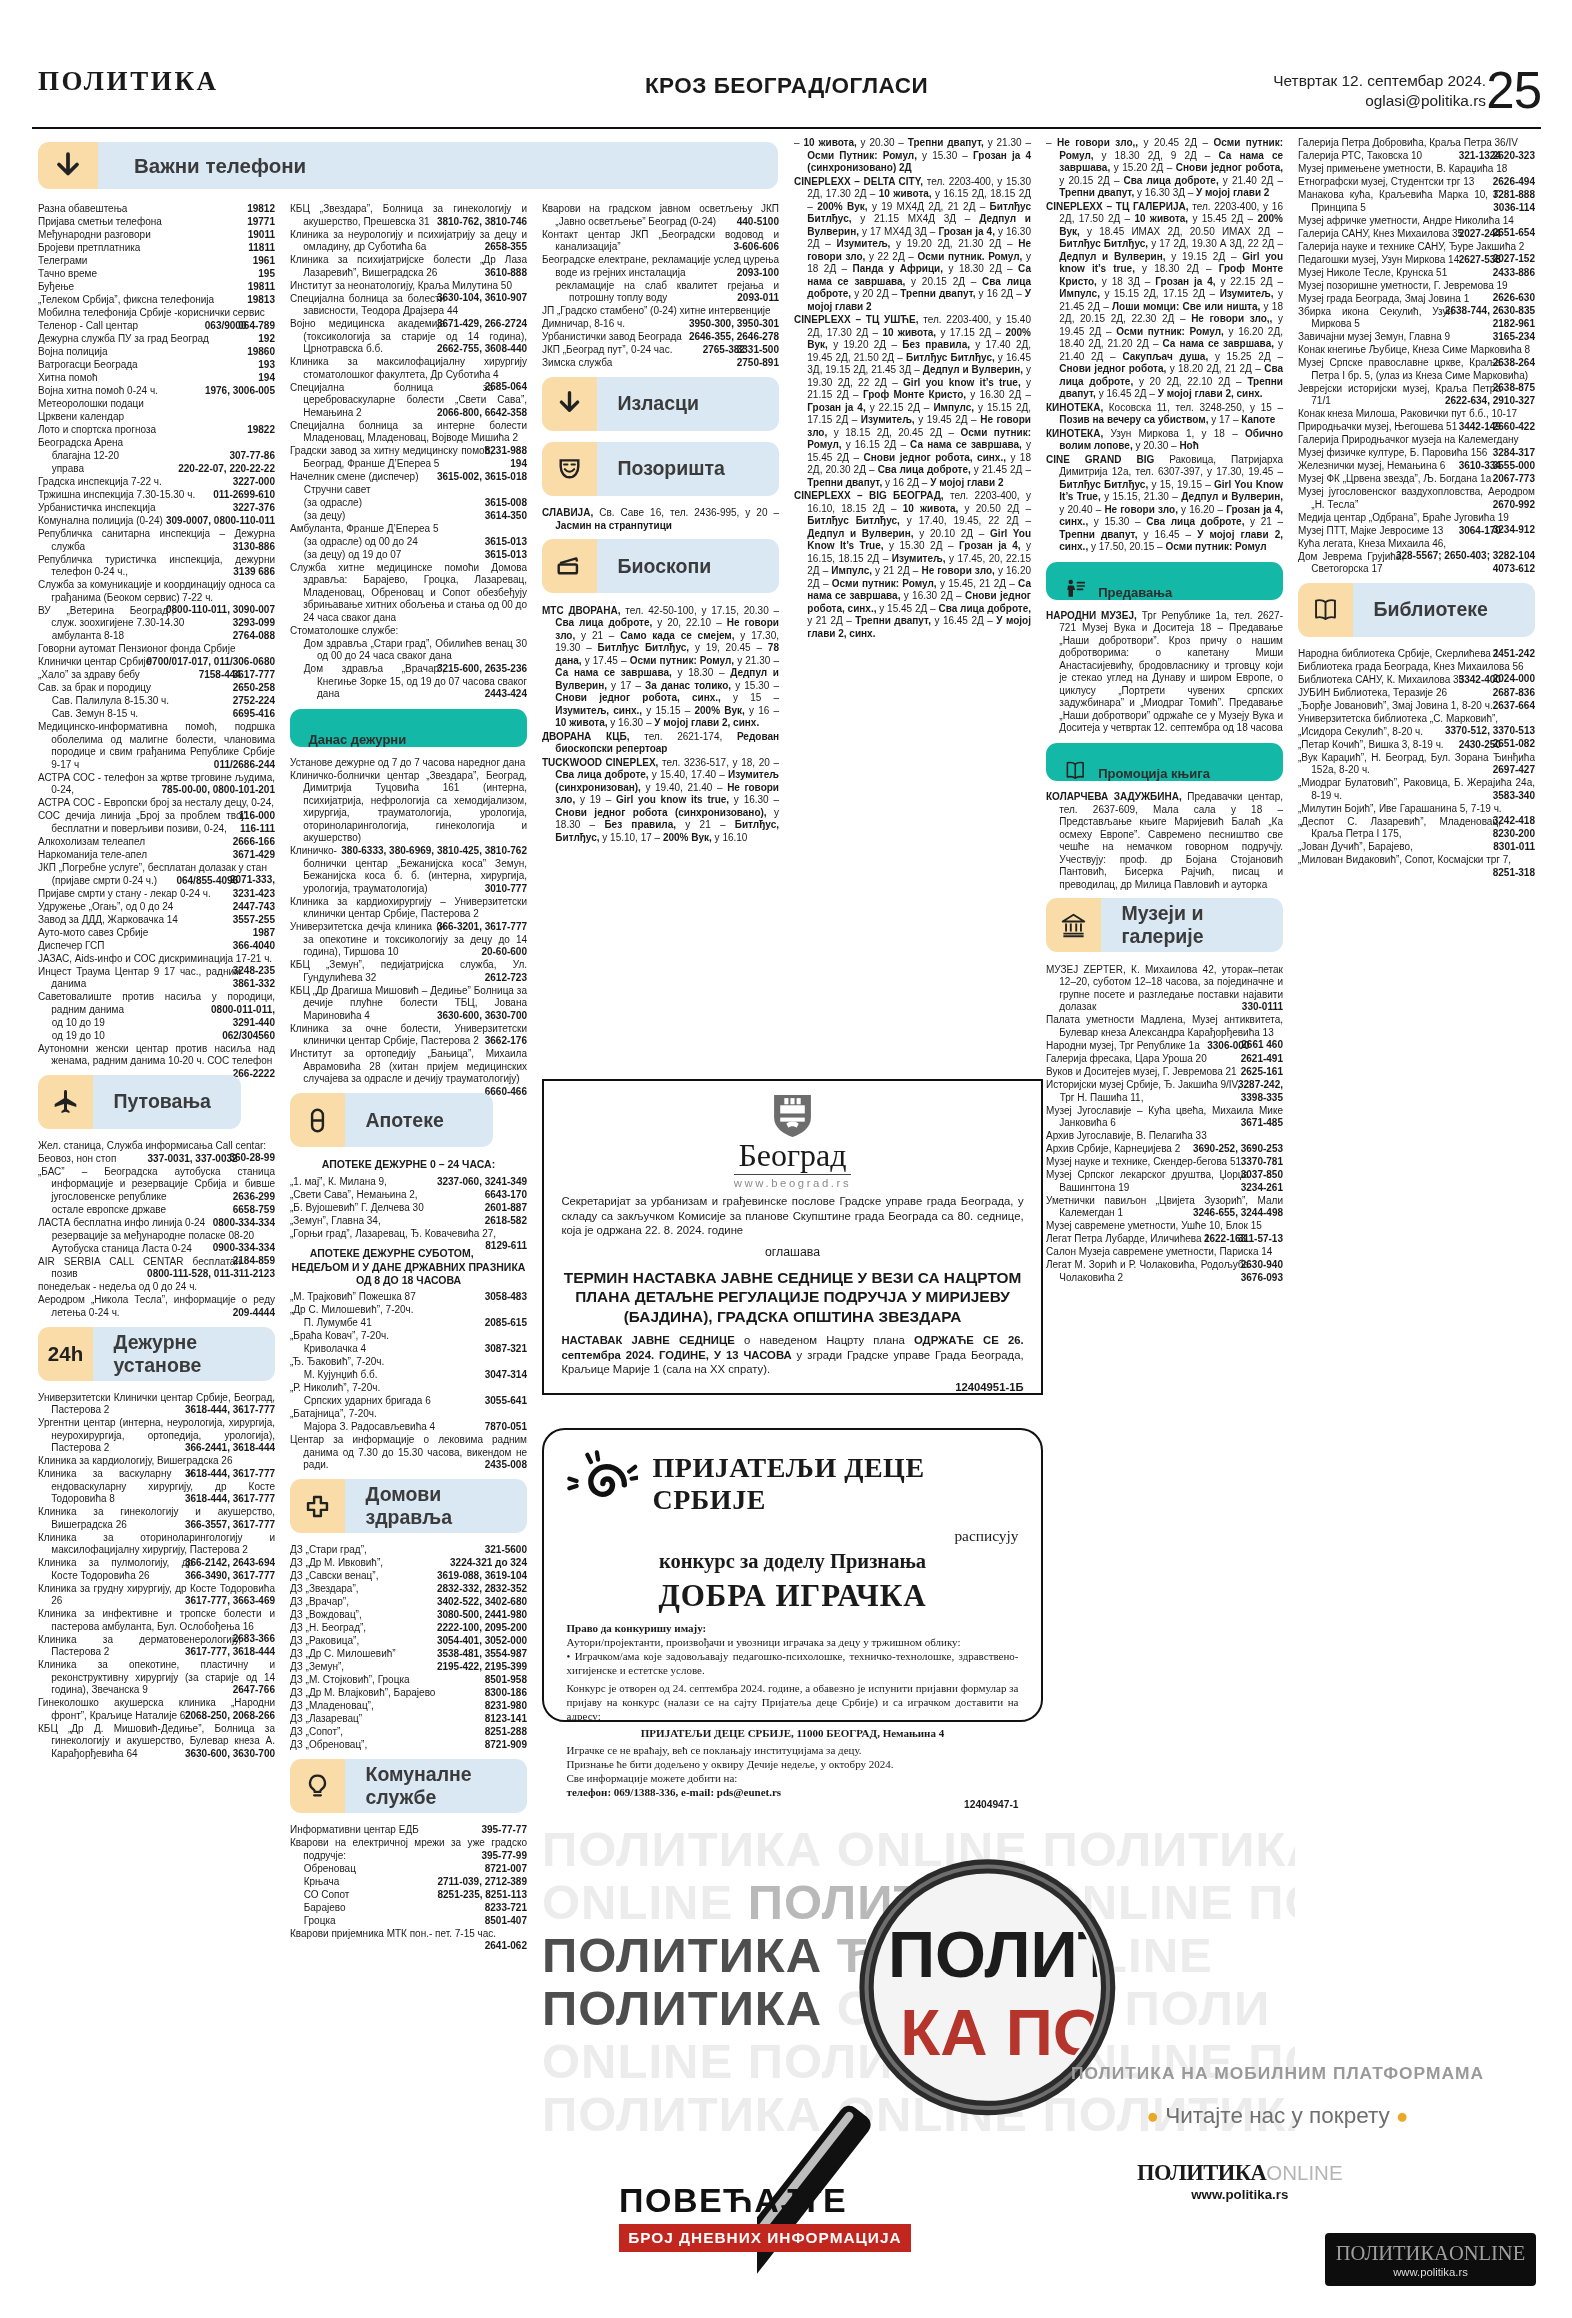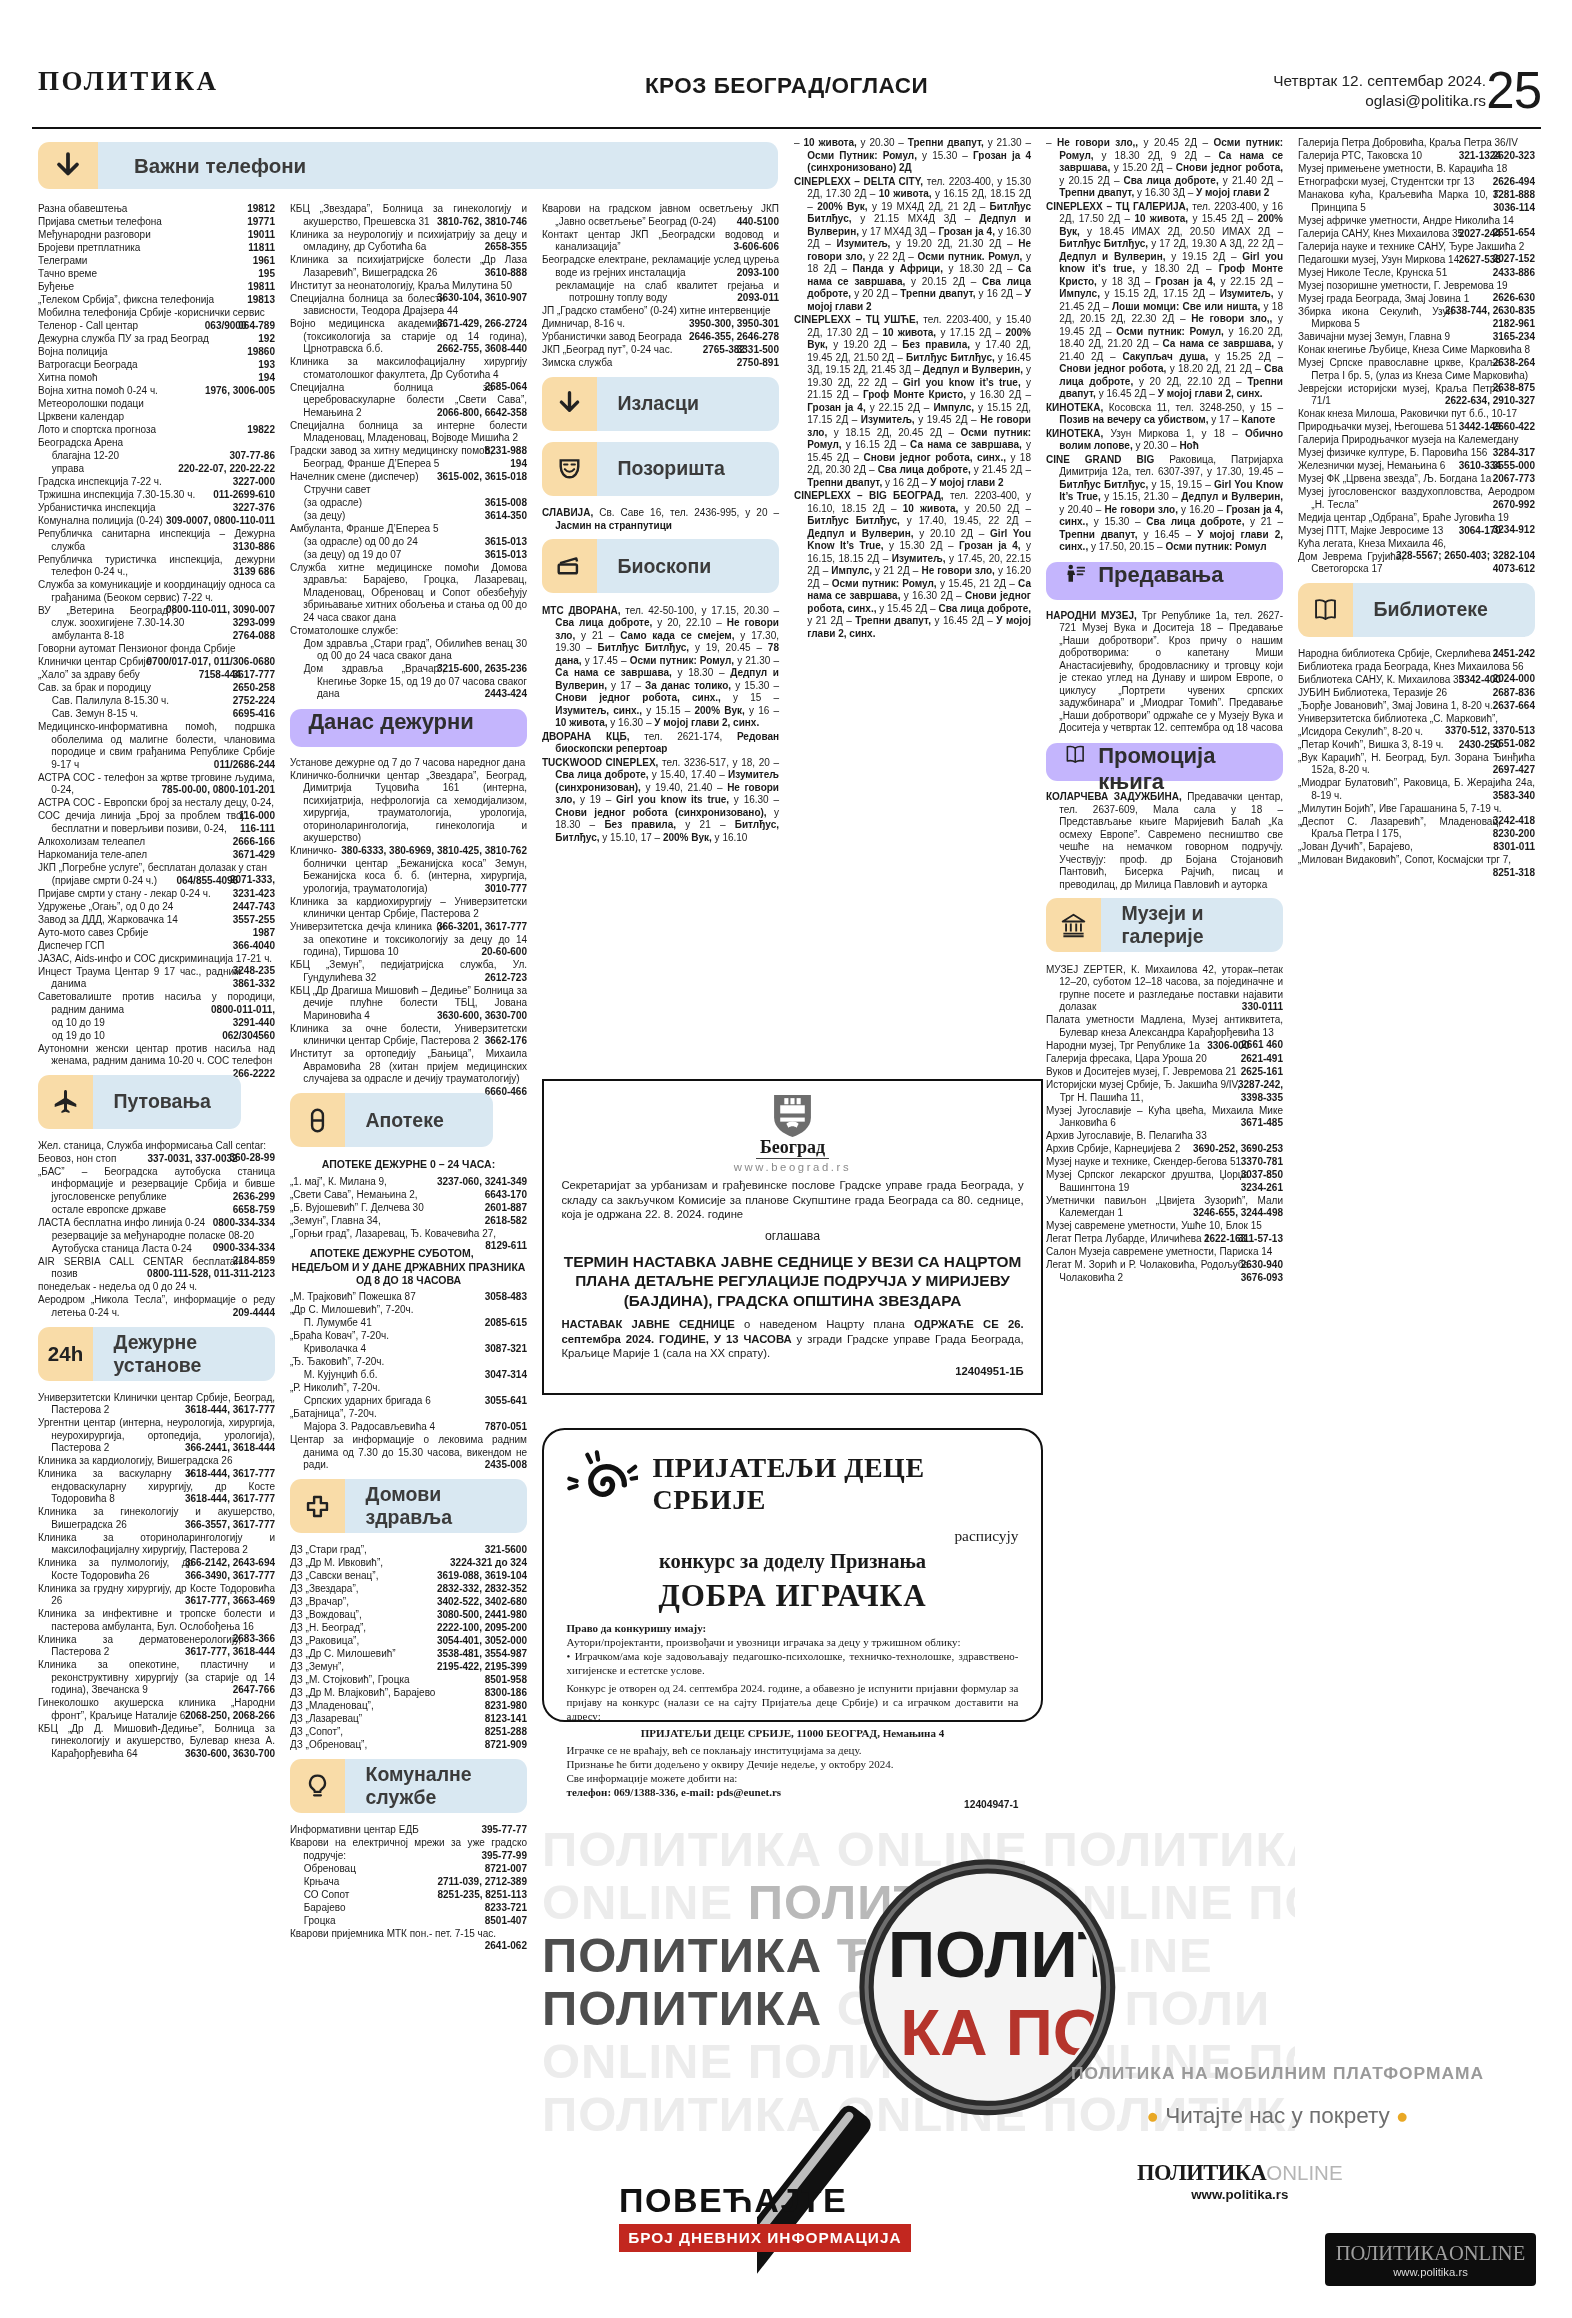--- a/index.html
+++ b/index.html
@@ -18,33 +18,33 @@
   
   .sec-head{display:flex;align-items:stretch;border-radius:11.3px;overflow:hidden;margin:7.2px 0 11.3px 0;height:54px;}
   .sec-head .ibox{background:#f9dca8;width:55px;display:flex;align-items:center;justify-content:center;flex:none;}
   .sec-head .ibox svg{width:27px;height:27px;}
   .sec-head .ibox .txt24{font-weight:700;font-size:20.5px;color:#222;}
   .sec-head .band{background:#d9e8f2;flex:1;display:flex;align-items:center;padding-left:20.5px;font-weight:700;font-size:19.5px;color:#3b3b3b;}
   #wide-head{position:absolute;left:38px;top:142px;width:740px;height:47px;display:flex;border-radius:11.3px;overflow:hidden;}
   #wide-head .ibox{background:#f9dca8;width:60px;display:flex;align-items:center;justify-content:center;}
   #wide-head .ibox svg{width:30px;height:30px;}
   #wide-head .band{background:#d9e8f2;flex:1;display:flex;align-items:center;padding-left:36px;font-weight:700;font-size:20.5px;color:#3b3b3b;}
-  .gray-head{background:#c4b5fd;border-radius:11.3px;margin:8.2px 0 10.2px 0;height:38px;display:flex;align-items:flex-start;padding-left:18.4px;font-weight:700;font-size:22px;color:#2e2e2e;}
+  .gray-head{background:#14b8a6;border-radius:11.3px;margin:8.2px 0 10.2px 0;height:38px;display:flex;align-items:flex-end;padding-left:18.4px;font-weight:700;font-size:13px;color:#2e2e2e;}
   
   .entry{font-size:10px;line-height:12.5px;text-align:justify;padding-left:13.3px;text-indent:-13.3px;margin:0 0 0.5px 0;}
   .entry .num{float:right;font-weight:700;margin-left:5.1px;}
   .entry.ind{padding-left:27px;text-indent:-13.3px;}
   .subhead{font-weight:700;font-size:10.5px;line-height:13.3px;text-align:center;margin:7.2px 0 4.1px 0;}
   .cpara{font-size:10px;line-height:12.5px;text-align:justify;padding-left:13.3px;text-indent:-13.3px;margin:0 0 1px 0;}
   .cpara b{font-weight:700;}
   
   #ad-beograd{position:absolute;left:542px;top:1079px;width:501px;height:316px;border:2.6px solid #111;box-sizing:border-box;padding:12.3px 17.4px;font-size:11.3px;}
   #ad-beograd .logo{ text-align:center;margin-bottom:4.1px;}
   #ad-beograd .shield{display:block;margin:0 auto;}
-  #ad-beograd .bg-name{font-family:"Liberation Serif",serif;font-weight:700;font-size:18px;border-bottom:1.5px solid #444;display:inline-block;padding:0 4.1px;}
+  #ad-beograd .bg-name{font-family:"Liberation Serif",serif;font-weight:400;font-size:32px;border-bottom:1.5px solid #444;display:inline-block;padding:0 4.1px;}
   #ad-beograd .bg-url{color:#8a8a8a;font-size:11.3px;letter-spacing:2.6px;margin-top:2px;}
   #ad-beograd .body{text-align:justify;line-height:14.3px;margin-top:5.1px;}
   #ad-beograd .oglasava{text-align:center;margin:8.2px 0;font-size:12.3px;}
   #ad-beograd .big{(text-align:center);text-align:center;font-weight:700;font-size:15.4px;line-height:19.5px;}
   #ad-beograd .after{margin-top:7.2px;line-height:14.3px;text-align:justify;}
   #ad-beograd .code{text-align:right;font-weight:700;margin-top:5.1px;}
   #ad-pds{position:absolute;left:542px;top:1428px;width:501px;height:294px;border:2.6px solid #111;border-radius:22.5px;box-sizing:border-box;padding:15.4px 22.5px;font-family:"Liberation Serif",serif;}
   #ad-pds .toprow{display:flex;align-items:center;gap:14.3px;}
   #ad-pds .title{font-weight:700;font-size:28px;letter-spacing:0.5px;}
   #ad-pds .c1{text-align:right;font-size:15.4px;margin-top:5.1px;}

